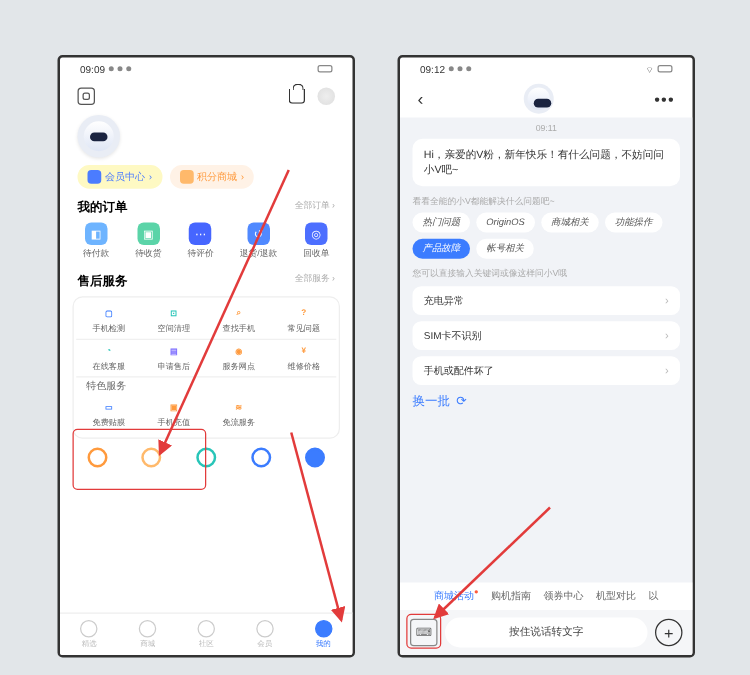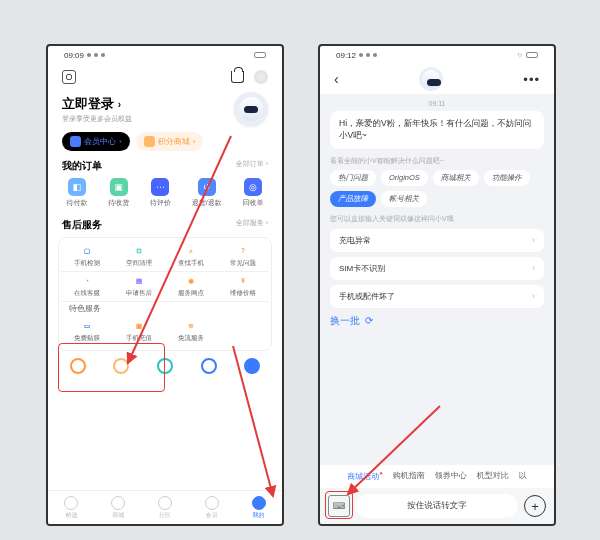--- a/index.html
+++ b/index.html
@@ -47,21 +47,21 @@
   .cart-icon::before{content:'';position:absolute;top:-4px;left:2px;width:7px;height:4px;border:1.5px solid #333;border-bottom:none;border-radius:4px 4px 0 0;}
   .wave-icon{width:14px;height:14px;border-radius:50%;background:radial-gradient(circle,#eee,#ddd);}
   .login-row { padding:2px 14px 0; display:flex; justify-content:space-between; align-items:center;}
   .login-title{font-size:13px;font-weight:600;}
   .login-sub{font-size:7px;color:#999;margin-top:1px;}
   .avatar-big{width:34px;height:34px;border-radius:50%;background:#e9edf5;display:flex;align-items:center;justify-content:center;box-shadow:0 1px 3px rgba(0,0,0,.1);}
   .robot{width:24px;height:24px;border-radius:50%;background:linear-gradient(#fff,#dfe6f5);position:relative;}
   .robot::after{content:'';position:absolute;top:9px;left:5px;width:14px;height:7px;border-radius:4px;background:#1a2340;}
   .pill-row{display:flex;gap:6px;padding:6px 14px 4px;}
   .pill{flex:0 0 auto;padding:4px 8px;border-radius:11px;font-size:8px;display:flex;align-items:center;gap:3px;}
-  .pill.blue{background:#000000;color:#4b7cff;}
+  .pill.blue{background:#fef9c3;color:#4b7cff;}
   .pill.orange{background:#fff2e6;color:#ff9a3d;}
   .badge{width:11px;height:11px;border-radius:3px;}
   .badge.blue{background:#4b7cff;}
   .badge.orange{background:#ffb96b;}
   .section-head{display:flex;justify-content:space-between;padding:4px 14px 3px;font-size:10px;font-weight:600;}
   .section-head .more{font-size:7px;color:#aaa;font-weight:400;}
   .order-row{display:flex;justify-content:space-around;padding:2px 8px 6px;}
   .order-item{display:flex;flex-direction:column;align-items:center;gap:2px;font-size:7px;color:#666;}
   .order-icon{width:18px;height:18px;border-radius:5px;display:flex;align-items:center;justify-content:center;color:#fff;font-size:9px;}
   .oi1{background:#6eb4ff;} .oi2{background:#5bd4a8;} .oi3{background:#4666ff;} .oi4{background:#5089ff;} .oi5{background:#4d6fff;}
@@ -123,24 +123,20 @@
   </div>
   <div class="topbar">
     <span class="hex-icon"></span>
     <div style="display:flex;gap:10px;align-items:center">
       <span class="cart-icon"></span>
       <span class="wave-icon"></span>
     </div>
   </div>
   <div class="scroll-left">
     <div class="login-row">
-      <div>
-        <div class="login-title"><span>立即登录</span> <span style="font-size:10px">›</span></div>
-        <div class="login-sub">登录享受更多会员权益</div>
-      </div>
       <div class="avatar-big">
             <div class="robot"></div>
           </div>
     </div>
     <div class="pill-row">
       <div class="pill blue">
             <span class="badge blue"></span>
             <span>会员中心</span>
             <span>›</span>
           </div>

